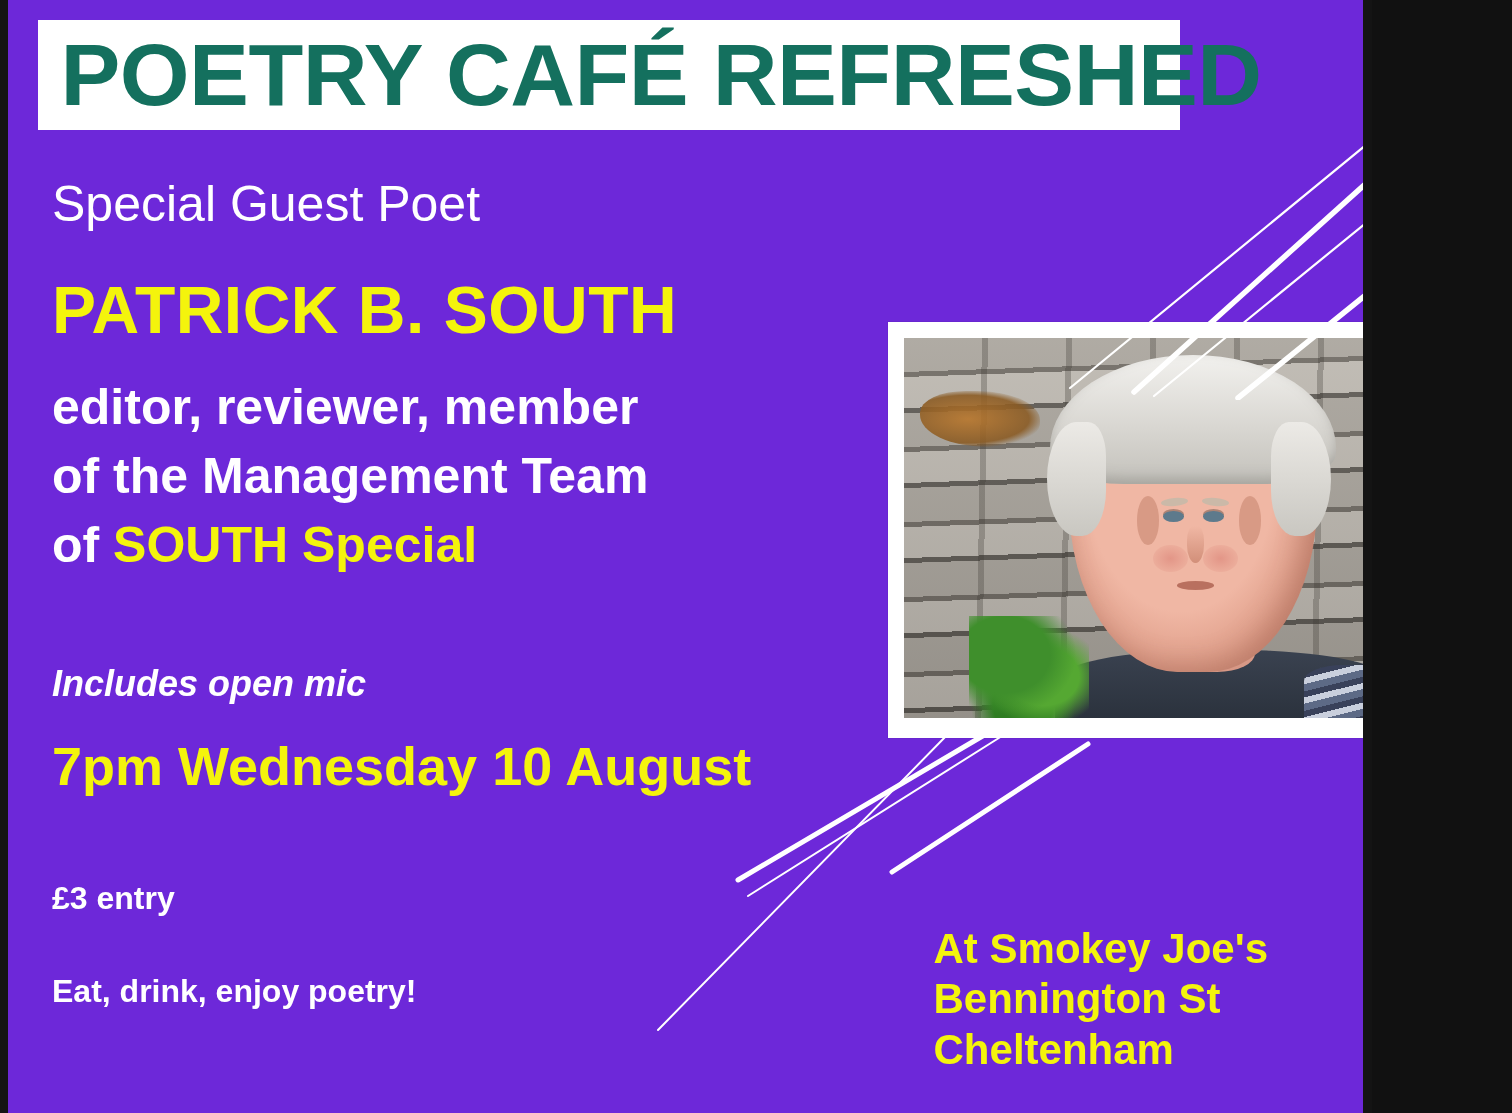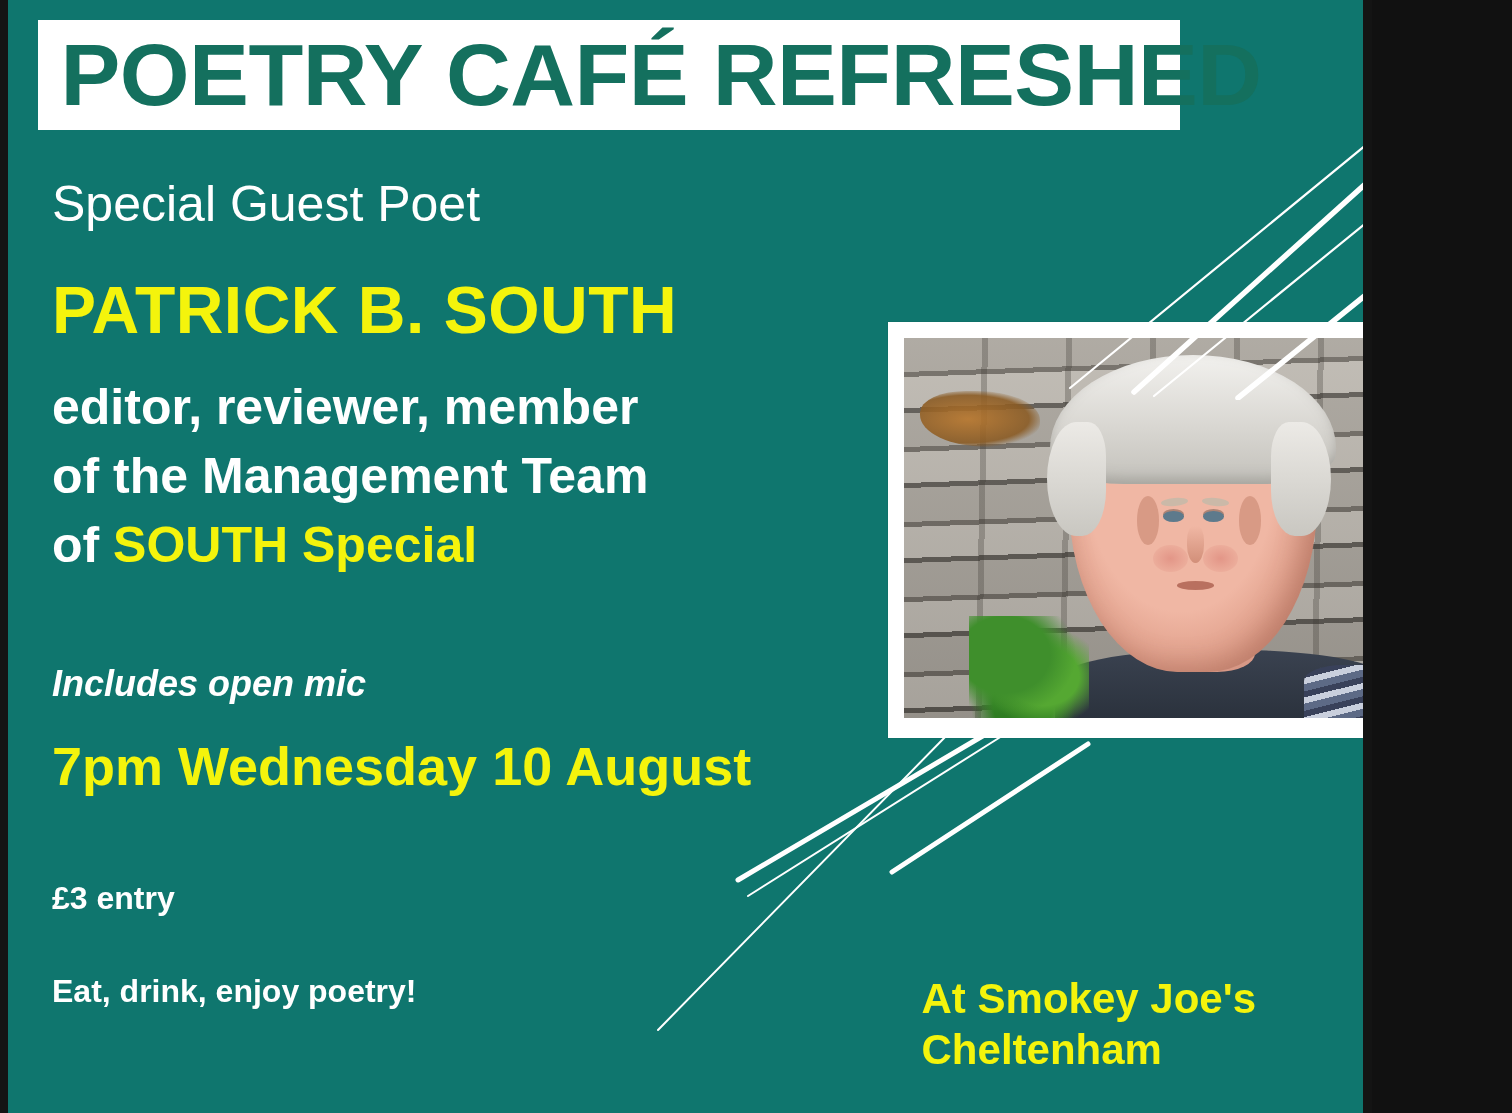--- a/index.html
+++ b/index.html
@@ -10,21 +10,21 @@
     height:1113px;
     background:#111111;
     font-family:"Liberation Sans", sans-serif;
     overflow:hidden;
   }
 
   #poster {
     position:relative;
     width:1372px;
     height:1113px;
-    background:#0f766e;
+    background:#6d28d9;
     overflow:hidden;
   }
 
   
   .edge-strip {
     position:absolute;
     top:0;
     width:8px;
     height:1113px;
     background:#141414;
@@ -115,21 +115,21 @@
     font-size:32px;
     font-weight:bold;
     line-height:1.1;
   }
   #entry-line { margin-top:84px; }
   #enjoy-line { margin-top:58px; }
 
   
   #venue-block {
     position:absolute;
-    right:116px;
+    right:104px;
     bottom:38px;
     text-align:left;
     z-index:30;
   }
   .venue-line {
     color:#F4F40C;
     font-size:42px;
     font-weight:bold;
     line-height:1.2;
     white-space:nowrap;
@@ -403,16 +403,17 @@
 
     <div class="line-datetime">7pm Wednesday 10 August</div>
 
     <div class="line-small" id="entry-line">£3 entry</div>
 
     <div class="line-small" id="enjoy-line">Eat, drink, enjoy poetry!</div>
   </div>
 
   <div id="venue-block">
     <div class="venue-line">At Smokey Joe's</div>
+    <div class="venue-line">Bennington St</div>
     <div class="venue-line">Cheltenham</div>
   </div>
 
 </div>
 
 </body></html>

